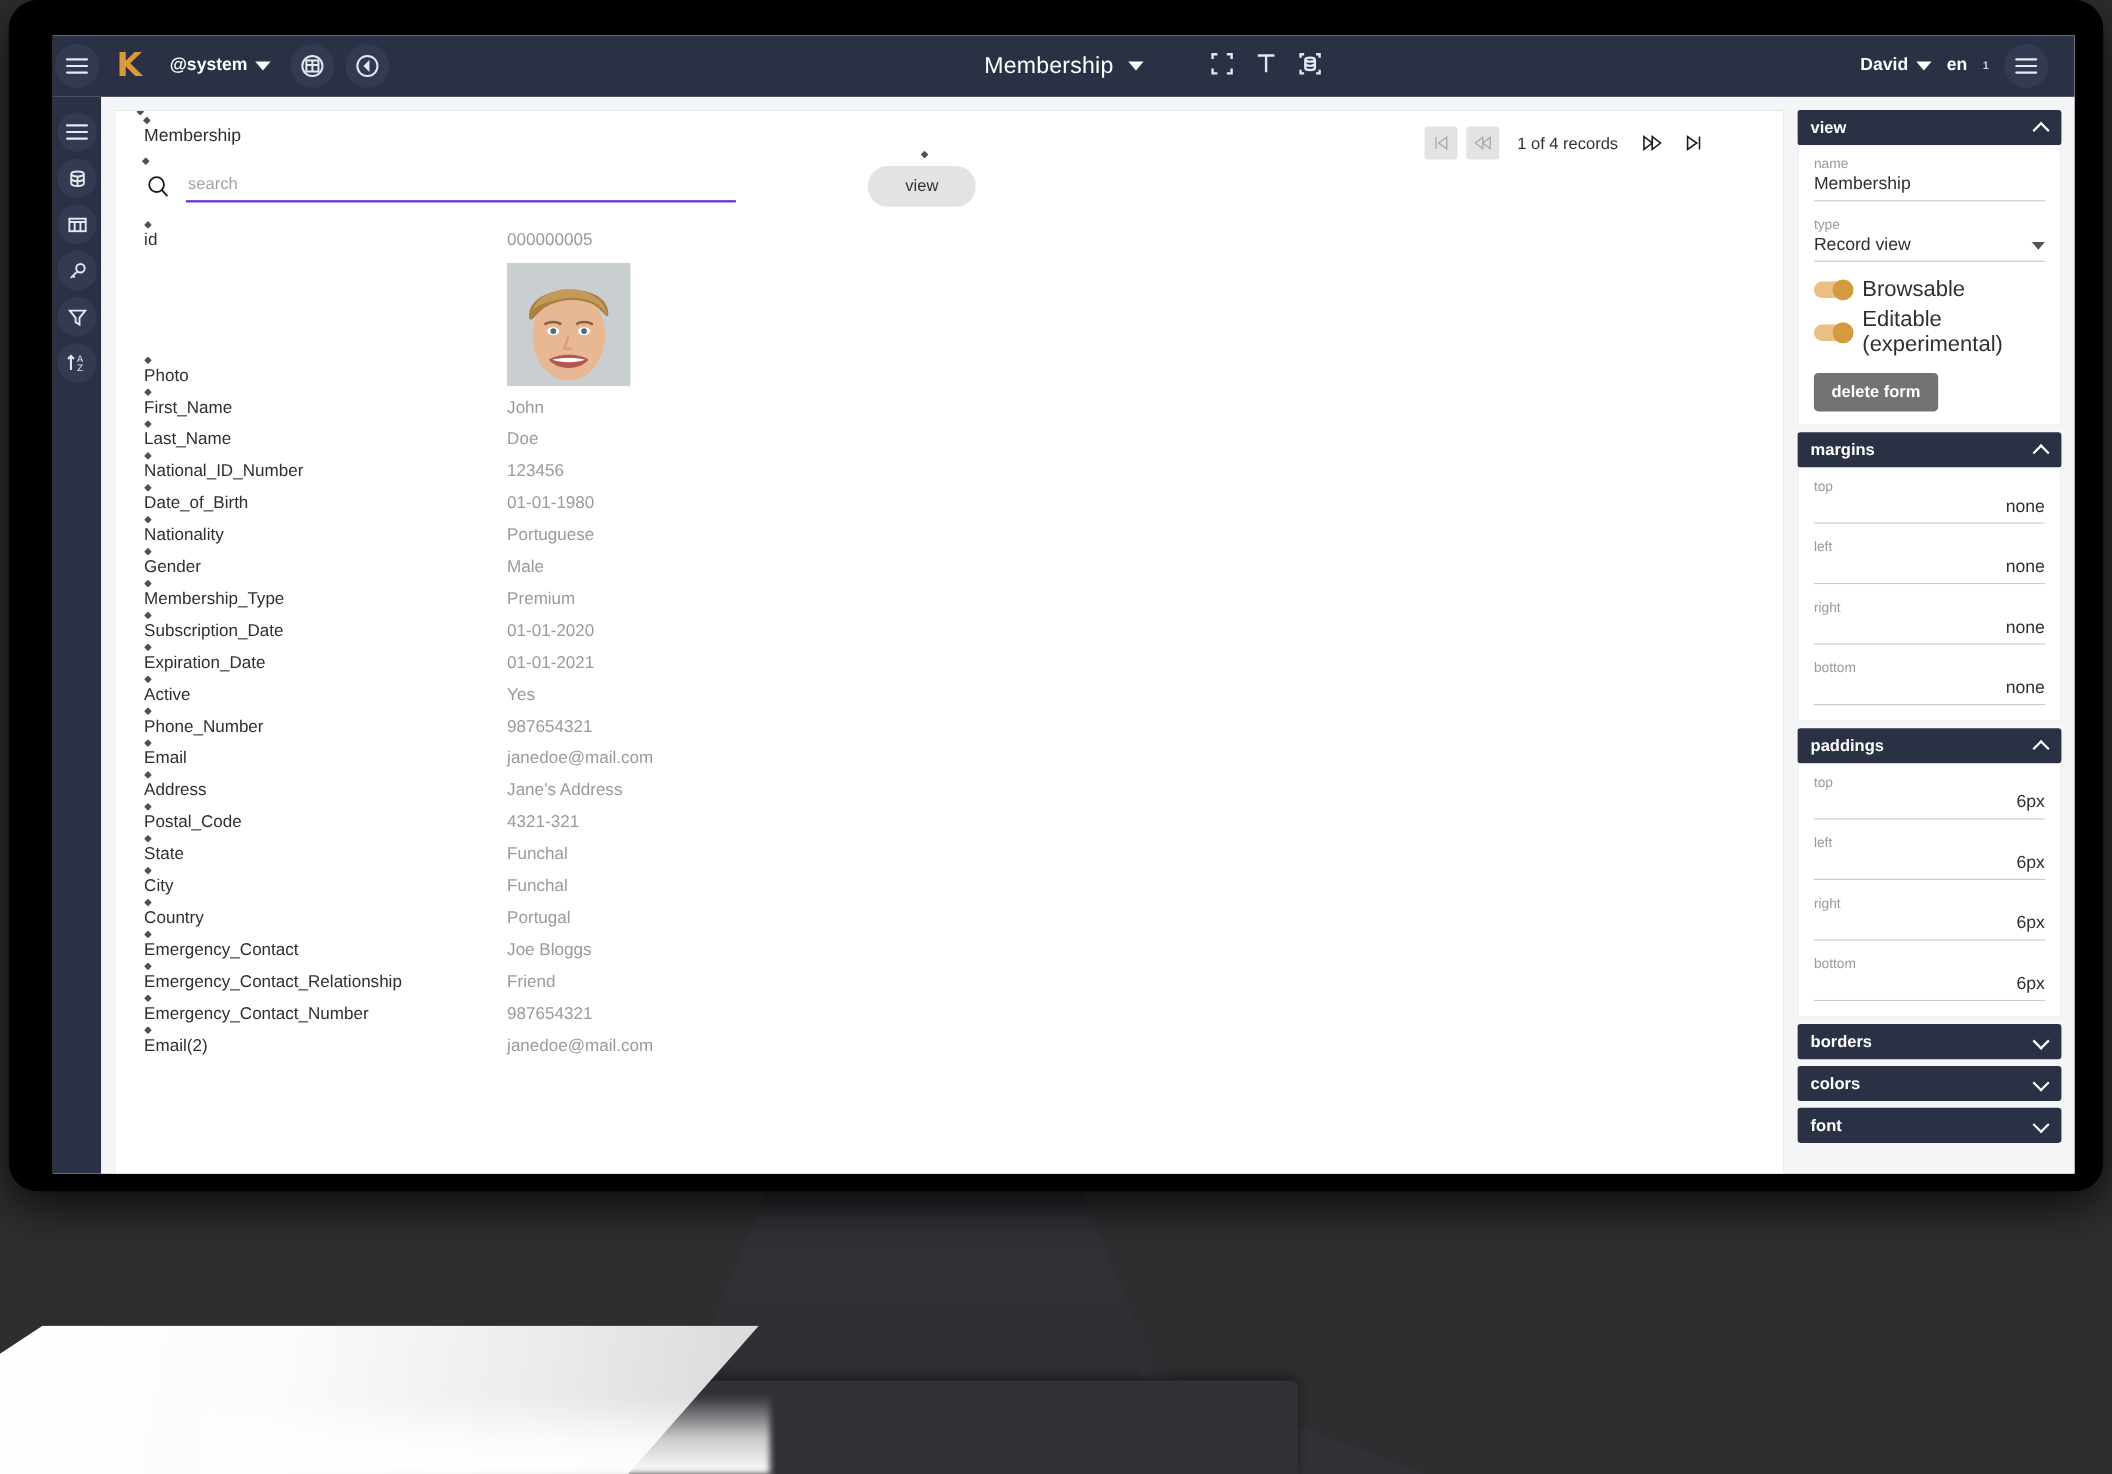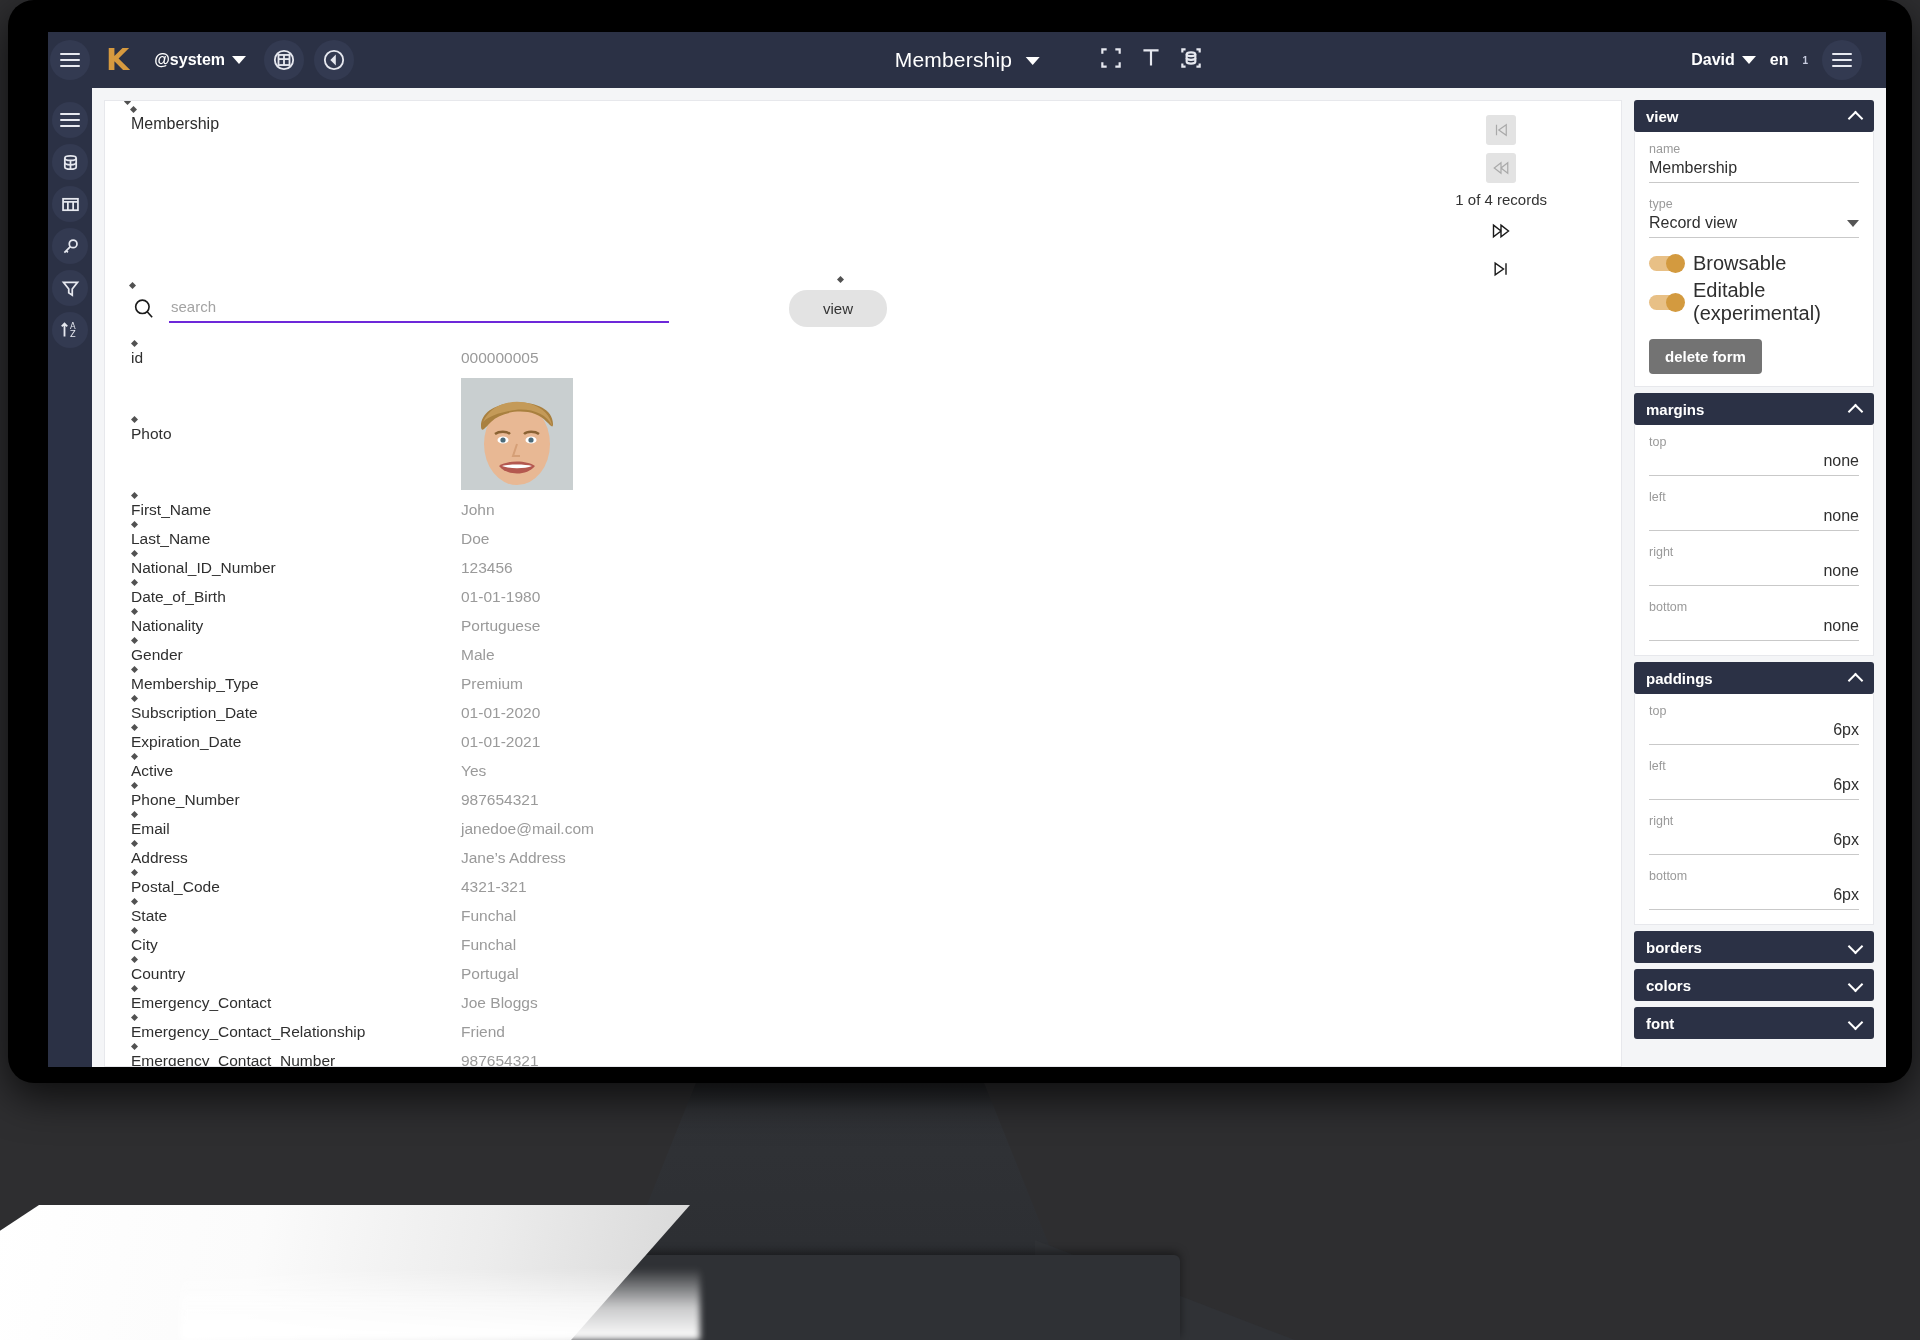--- a/index.html
+++ b/index.html
@@ -134,21 +134,21 @@
   .toolbar { display: flex; align-items: flex-start; padding: 14px 26px 0 26px; }
   .dot {
     width: 7px; height: 7px; position: absolute;
     background: #333; clip-path: polygon(50% 0%,100% 50%,50% 100%,0% 50%);
     opacity: .85;
   }
   .handle-wrap { position: relative; display: inline-block; }
   .handle-wrap > .dot { top: -9px; left: -1px; }
 
   .tb-title { font-size: 16px; color: #2d2d2d; }
-  .pager { margin-left: auto; display: flex; align-items: center; gap: 8px; margin-right: 40px; flex-direction: column; }
+  .pager { margin-left: auto; display: flex; align-items: center; gap: 8px; margin-right: 40px; }
   .pg-btn {
     width: 30px; height: 30px; display: flex; align-items: center; justify-content: center;
   }
   .pg-btn.disabled { background: #e3e3e3; border-radius: 3px; }
   .pg-txt { font-size: 15px; color: #333; margin: 0 8px; }
 
   .searchrow { display: flex; align-items: center; padding: 6px 26px 0 26px; }
   .search-input {
     flex: 1 1 auto; border: none; border-bottom: 2px solid #6d28d9;
     font-size: 15px; color: #444; padding: 4px 2px 6px 2px; outline: none;
@@ -156,21 +156,21 @@
   }
   .search-input::placeholder { color: #a3a3a3; }
   .view-btn {
     background: #e3e3e3; border: none; border-radius: 18px;
     padding: 10px 34px; font-size: 15px; color: #333; cursor: pointer;
     font-family: "Liberation Sans", sans-serif;
   }
 
   
   .form { padding: 22px 26px 0 26px; }
-  .frow { display: flex; align-items: center; margin-bottom: 11px; position: relative; }
+  .frow { display: flex; align-items: flex-end; margin-bottom: 11px; position: relative; }
   .flabel { width: 330px; font-size: 15.5px; color: #2f2f2f; position: relative; flex: 0 0 330px; }
   .flabel .dot { top: -9px; left: 0px; }
   .fvalue { font-size: 15.5px; color: #9a9a9a; }
   .photo-box {
     width: 112px; height: 112px; background: #cfd3d4; overflow: hidden;
     position: relative;
   }
   .face { position: absolute; inset: 0; }
 
   

